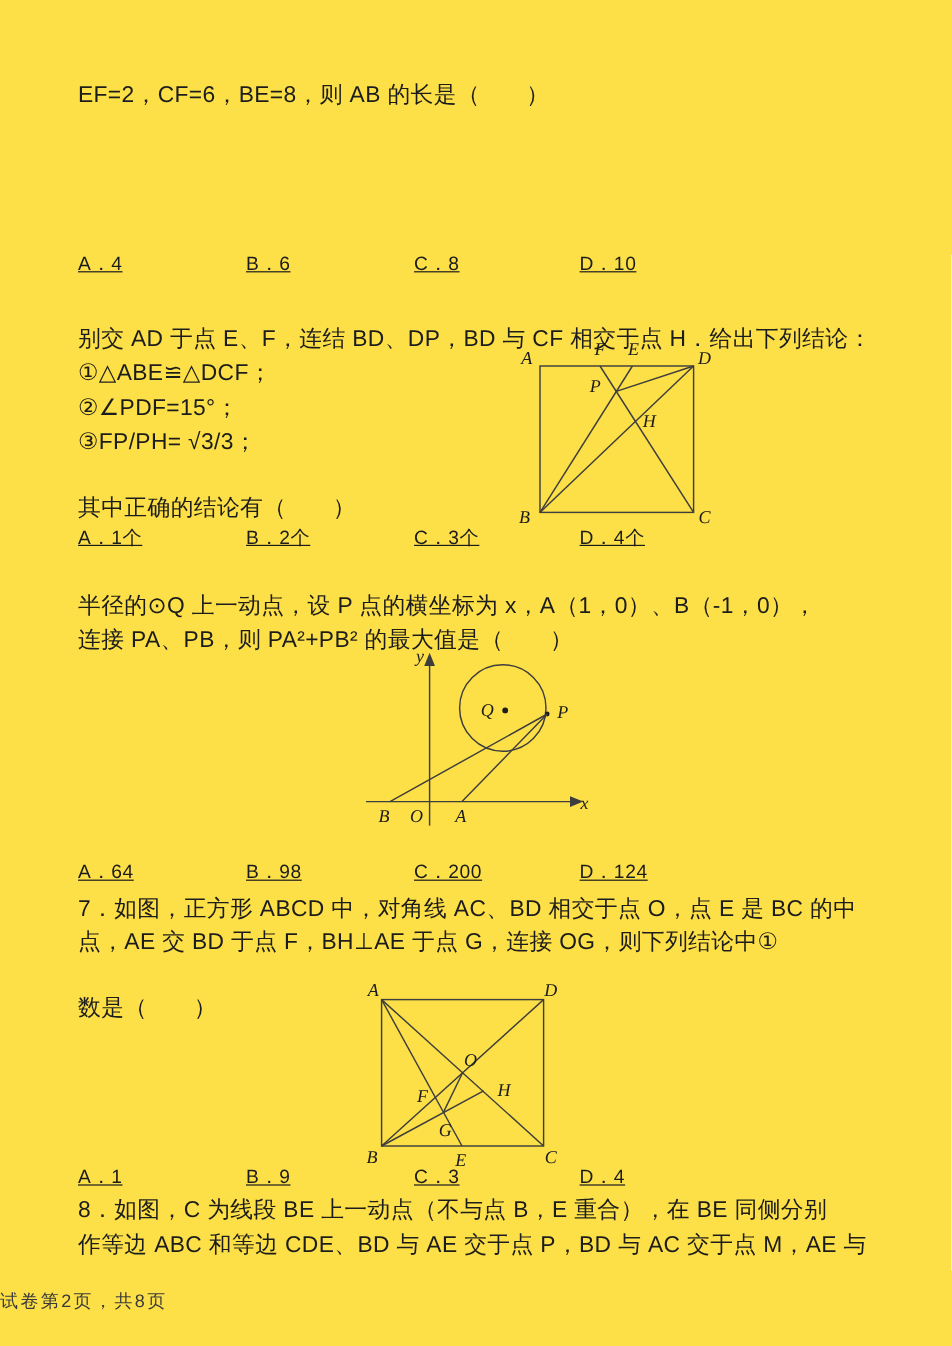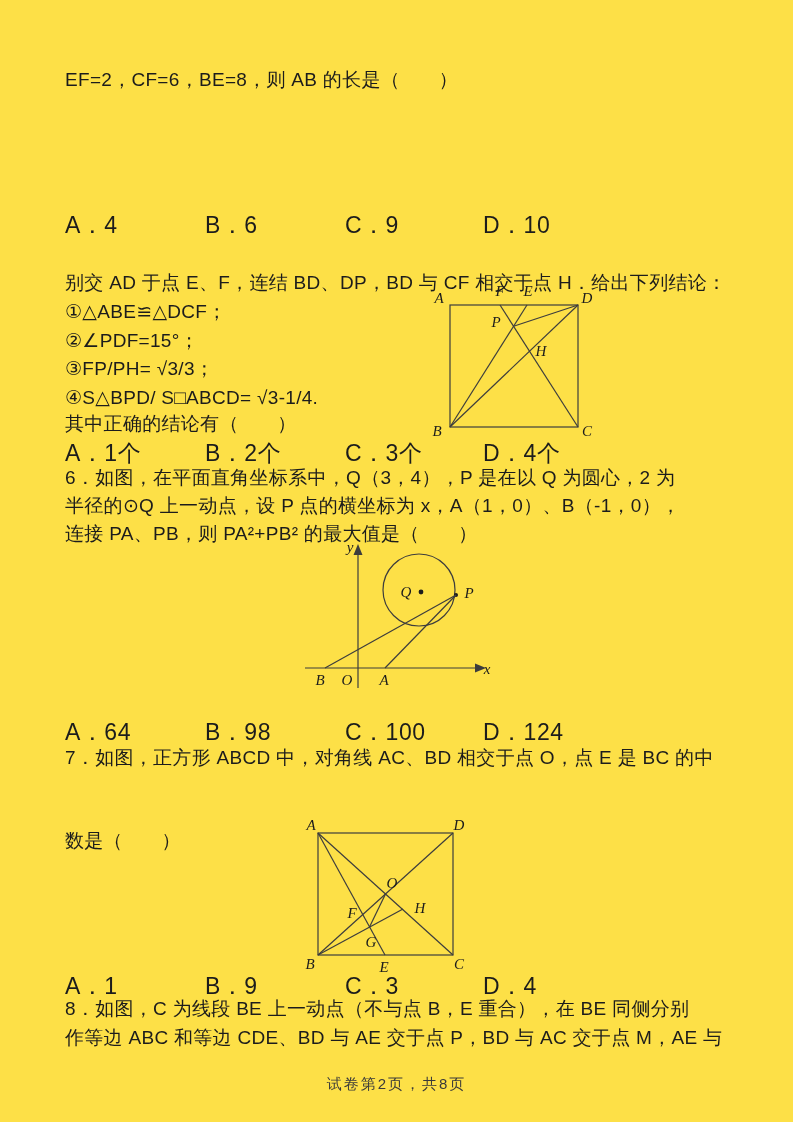--- a/index.html
+++ b/index.html
@@ -5,53 +5,52 @@
   html,body { margin:0; padding:0; background:#ffffff; }
   .page {
     position:relative; width:793px; height:1122px; background:#fde047;
     font-family:"Liberation Sans","DejaVu Sans",sans-serif;
     color:#1c1c1c; overflow:hidden;
   }
   .tl {
     position:absolute; left:65px; font-size:19px; line-height:24px;
     white-space:pre; letter-spacing:0.3px;
   }
-  .opt { position:absolute; font-size:23px; white-space:pre; letter-spacing:0.5px; }
+  .opt { position:absolute; font-size:16px; white-space:pre; letter-spacing:0.5px;text-decoration:underline; }
   .fig { position:absolute; }
   .fig svg { display:block; }
   .fig line, .fig rect, .fig circle.ring, .fig path.axis {
     stroke:#3d3d3d; stroke-width:1.2; fill:none;
   }
   .fig text {
     font-family:"Liberation Serif","DejaVu Serif",serif;
     font-style:italic; font-size:15px; fill:#1c1c1c; text-anchor:middle;
   }
   .fig .dot { fill:#1c1c1c; stroke:none; }
   .fig .arrow { fill:#3d3d3d; stroke:none; }
   .footer {
-    position:absolute; top:1075px; left:0; width:100%; text-align:center;
+    position:absolute; top:1075px; left:0; width:100%; text-align:left;
     font-size:15px; color:#3a3a3a; letter-spacing:2px;
   }
 </style>
 </head>
 <body>
 
 <div class="page">
 
   <div class="tl" style="top:68px">EF=2，CF=6，BE=8，则 AB 的长是（　　）</div>
   <div class="opt" style="top:210px;left:65px">A．4</div>
   <div class="opt" style="top:210px;left:205px">B．6</div>
-  <div class="opt" style="top:210px;left:345px">C．9</div>
+  <div class="opt" style="top:210px;left:345px">C．8</div>
   <div class="opt" style="top:210px;left:483px">D．10</div>
 
   <div class="tl" style="top:271px">别交 AD 于点 E、F，连结 BD、DP，BD 与 CF 相交于点 H．给出下列结论：</div>
   <div class="tl" style="top:300px">①△ABE≌△DCF；</div>
   <div class="tl" style="top:329px">②∠PDF=15°；</div>
   <div class="tl" style="top:357px">③FP/PH= √3/3；</div>
-  <div class="tl" style="top:386px">④S△BPD/ S□ABCD= √3-1/4.</div>
   <div class="tl" style="top:412px">其中正确的结论有（　　）</div>
   <div class="opt" style="top:438px;left:65px">A．1个</div>
   <div class="opt" style="top:438px;left:205px">B．2个</div>
   <div class="opt" style="top:438px;left:345px">C．3个</div>
   <div class="opt" style="top:438px;left:483px">D．4个</div>
 
   <div class="fig" style="left:425px;top:283px">
     <svg width="180" height="162" viewBox="0 0 180 162">
       <rect x="25" y="22" width="128" height="122"></rect>
       <line x1="25" y1="144" x2="102" y2="22"></line>
@@ -62,26 +61,25 @@
       <text x="162" y="20">D</text>
       <text x="12" y="153">B</text>
       <text x="162" y="153">C</text>
       <text x="75" y="13">F</text>
       <text x="103" y="13">E</text>
       <text x="71" y="44">P</text>
       <text x="116" y="73">H</text>
     </svg>
   </div>
 
-  <div class="tl" style="top:466px">6．如图，在平面直角坐标系中，Q（3，4），P 是在以 Q 为圆心，2 为</div>
   <div class="tl" style="top:494px">半径的⊙Q 上一动点，设 P 点的横坐标为 x，A（1，0）、B（-1，0），</div>
   <div class="tl" style="top:522px">连接 PA、PB，则 PA²+PB² 的最大值是（　　）</div>
   <div class="opt" style="top:717px;left:65px">A．64</div>
   <div class="opt" style="top:717px;left:205px">B．98</div>
-  <div class="opt" style="top:717px;left:345px">C．100</div>
+  <div class="opt" style="top:717px;left:345px">C．200</div>
   <div class="opt" style="top:717px;left:483px">D．124</div>
 
   <div class="fig" style="left:295px;top:540px">
     <svg width="200" height="155" viewBox="0 0 200 155">
       <line x1="63" y1="148" x2="63" y2="9"></line>
       <path class="arrow" d="M63,4 L58.5,15 L67.5,15 Z"></path>
       <line x1="10" y1="128" x2="186" y2="128"></line>
       <path class="arrow" d="M191,128 L180,123.5 L180,132.5 Z"></path>
       <circle class="ring" cx="124" cy="50" r="36"></circle>
       <circle class="dot" cx="126" cy="52" r="2.4"></circle>
@@ -92,20 +90,21 @@
       <text x="174" y="58">P</text>
       <text x="25" y="145">B</text>
       <text x="52" y="145">O</text>
       <text x="89" y="145">A</text>
       <text x="192" y="134">x</text>
       <text x="55" y="12">y</text>
     </svg>
   </div>
 
   <div class="tl" style="top:746px">7．如图，正方形 ABCD 中，对角线 AC、BD 相交于点 O，点 E 是 BC 的中</div>
+  <div class="tl" style="top:774px">点，AE 交 BD 于点 F，BH⊥AE 于点 G，连接 OG，则下列结论中①</div>
   <div class="tl" style="top:829px">数是（　　）</div>
   <div class="opt" style="top:971px;left:65px">A．1</div>
   <div class="opt" style="top:971px;left:205px">B．9</div>
   <div class="opt" style="top:971px;left:345px">C．3</div>
   <div class="opt" style="top:971px;left:483px">D．4</div>
 
   <div class="fig" style="left:300px;top:815px">
     <svg width="170" height="162" viewBox="0 0 170 162">
       <rect x="18" y="18" width="135" height="122"></rect>
       <line x1="18" y1="18" x2="153" y2="140"></line>

